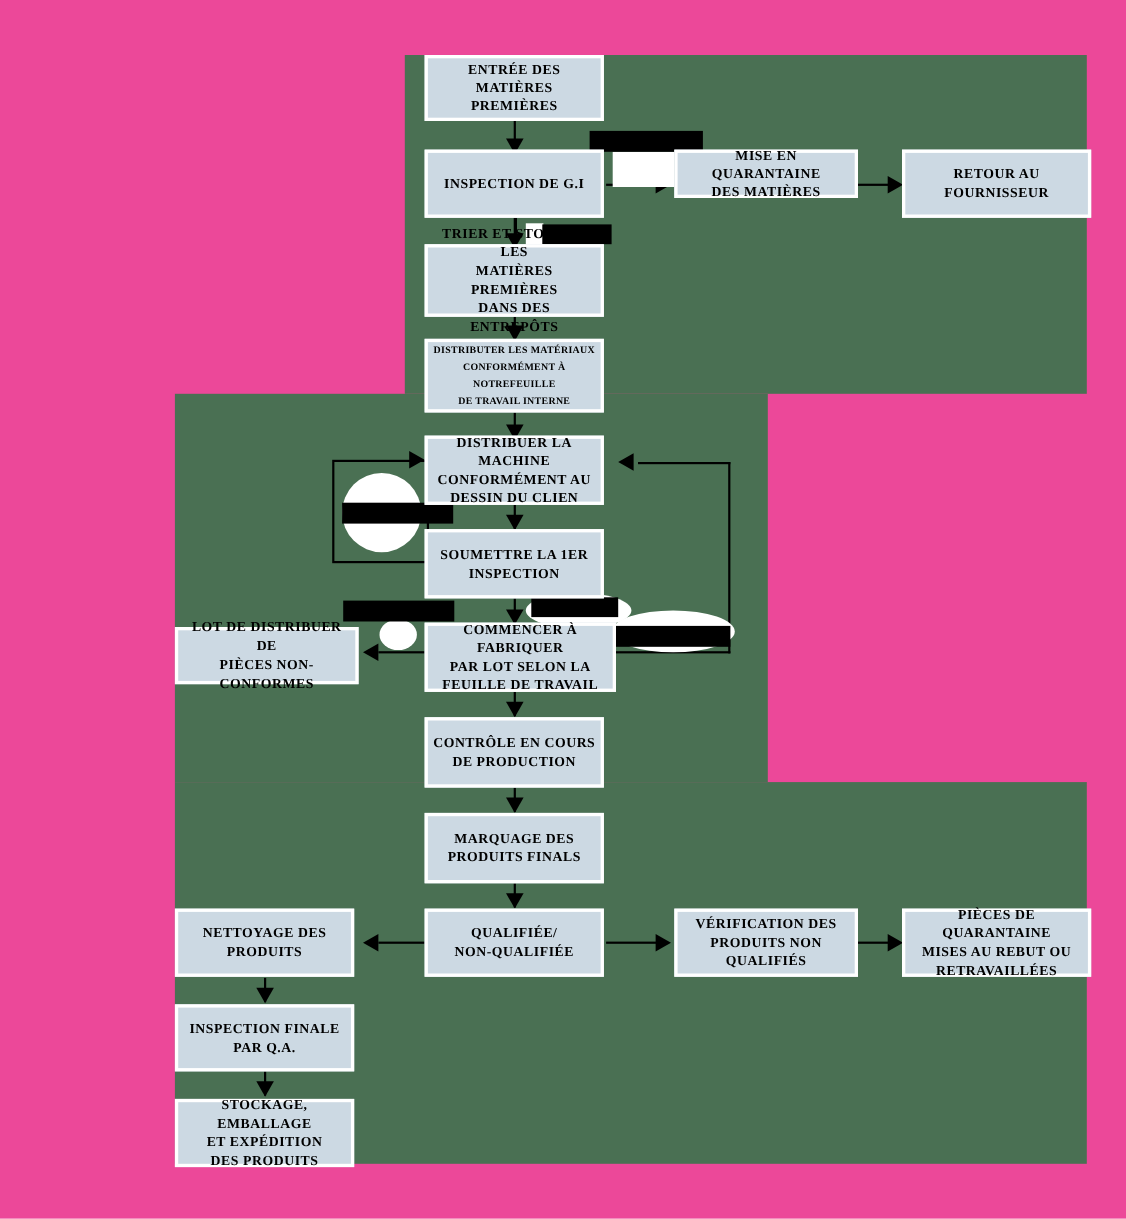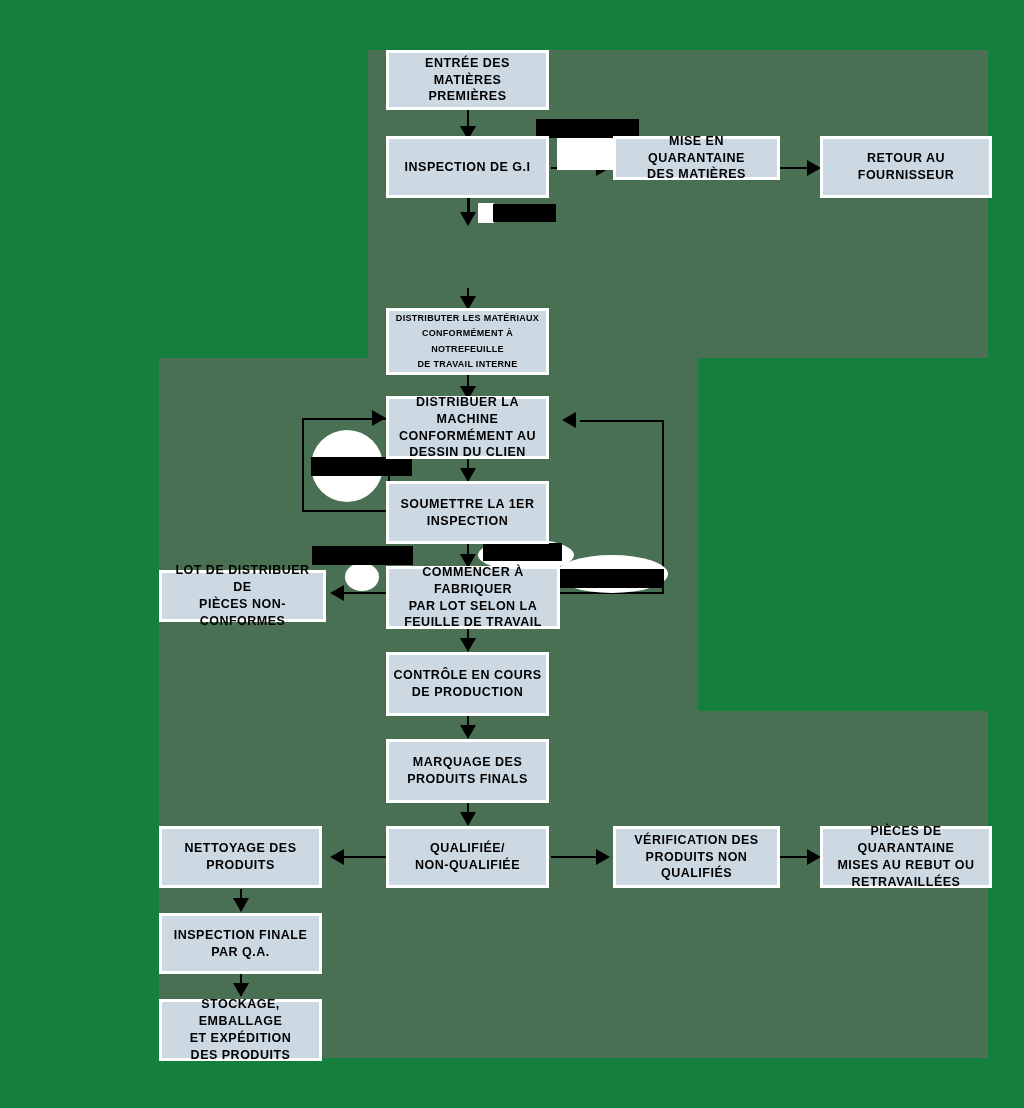--- a/index.html
+++ b/index.html
@@ -5,23 +5,23 @@
 <style>
   html, body {
     margin: 0;
     padding: 0;
     background: #ffffff;
   }
   #canvas {
     position: relative;
     width: 1024px;
     height: 1108px;
-    background: #15803d;
+    background: #ec4899;
     overflow: hidden;
-    font-family: Liberation Sans, sans-serif;
+    font-family: Liberation Serif, serif;
   }
   
   .bg-piece {
     position: absolute;
     background: #4a7053;
   }
   
   .node {
     position: absolute;
     background: #ccd9e3;
@@ -186,20 +186,25 @@
   <div class="node" style="left:613px; top:136px; width:167px; height:44px;">
     <span class="node-text">MISE EN QUARANTAINE
 DES MATIÈRES</span>
   </div>
 
   <div class="node" style="left:820px; top:136px; width:172px; height:62px;">
     <span class="node-text">RETOUR AU
 FOURNISSEUR</span>
   </div>
 
+  <div class="node" style="left:386px; top:222px; width:163px; height:66px;">
+    <span class="node-text">TRIER ET STOCKER LES
+MATIÈRES PREMIÈRES
+DANS DES ENTREPÔTS</span>
+  </div>
 
   <div class="node small-text" style="left:386px; top:308px; width:163px; height:67px;">
     <span class="node-text">DISTRIBUTER LES MATÉRIAUX
 CONFORMÉMENT À NOTREFEUILLE
 DE TRAVAIL INTERNE</span>
   </div>
 
   <div class="node" style="left:386px; top:396px; width:163px; height:63px;">
     <span class="node-text">DISTRIBUER LA MACHINE
 CONFORMÉMENT AU

